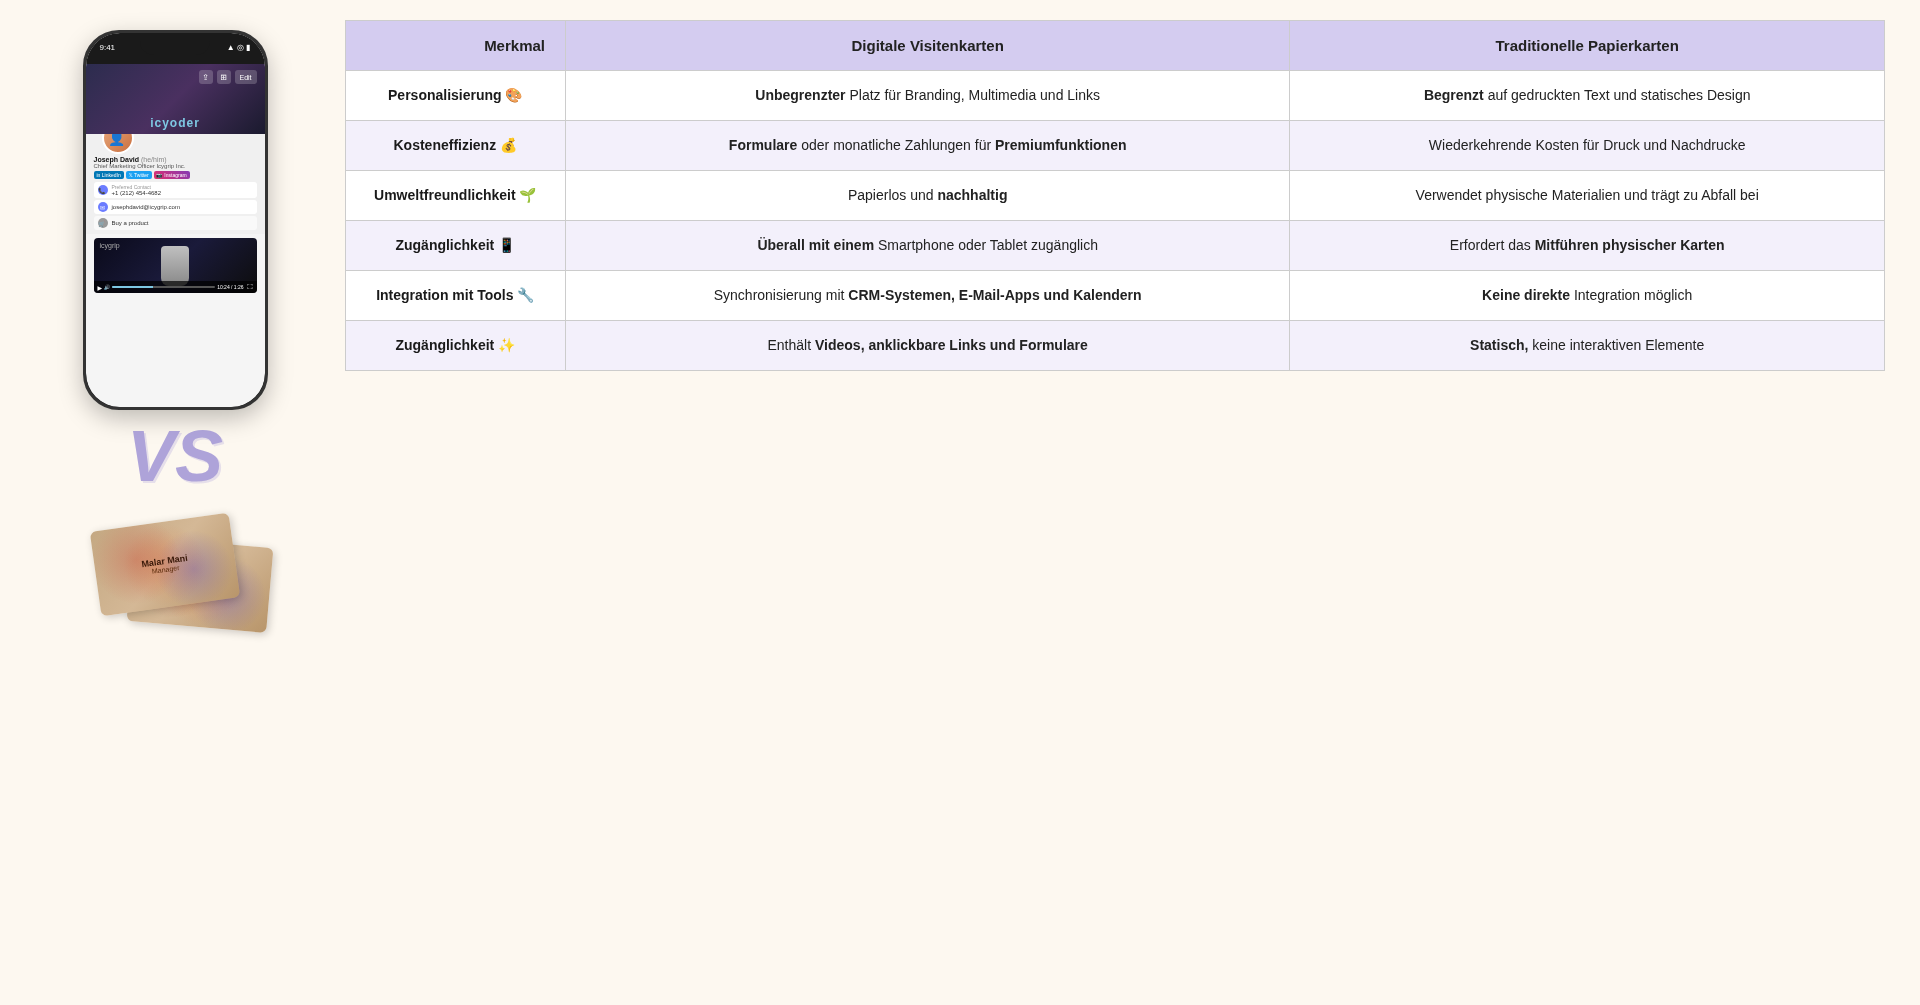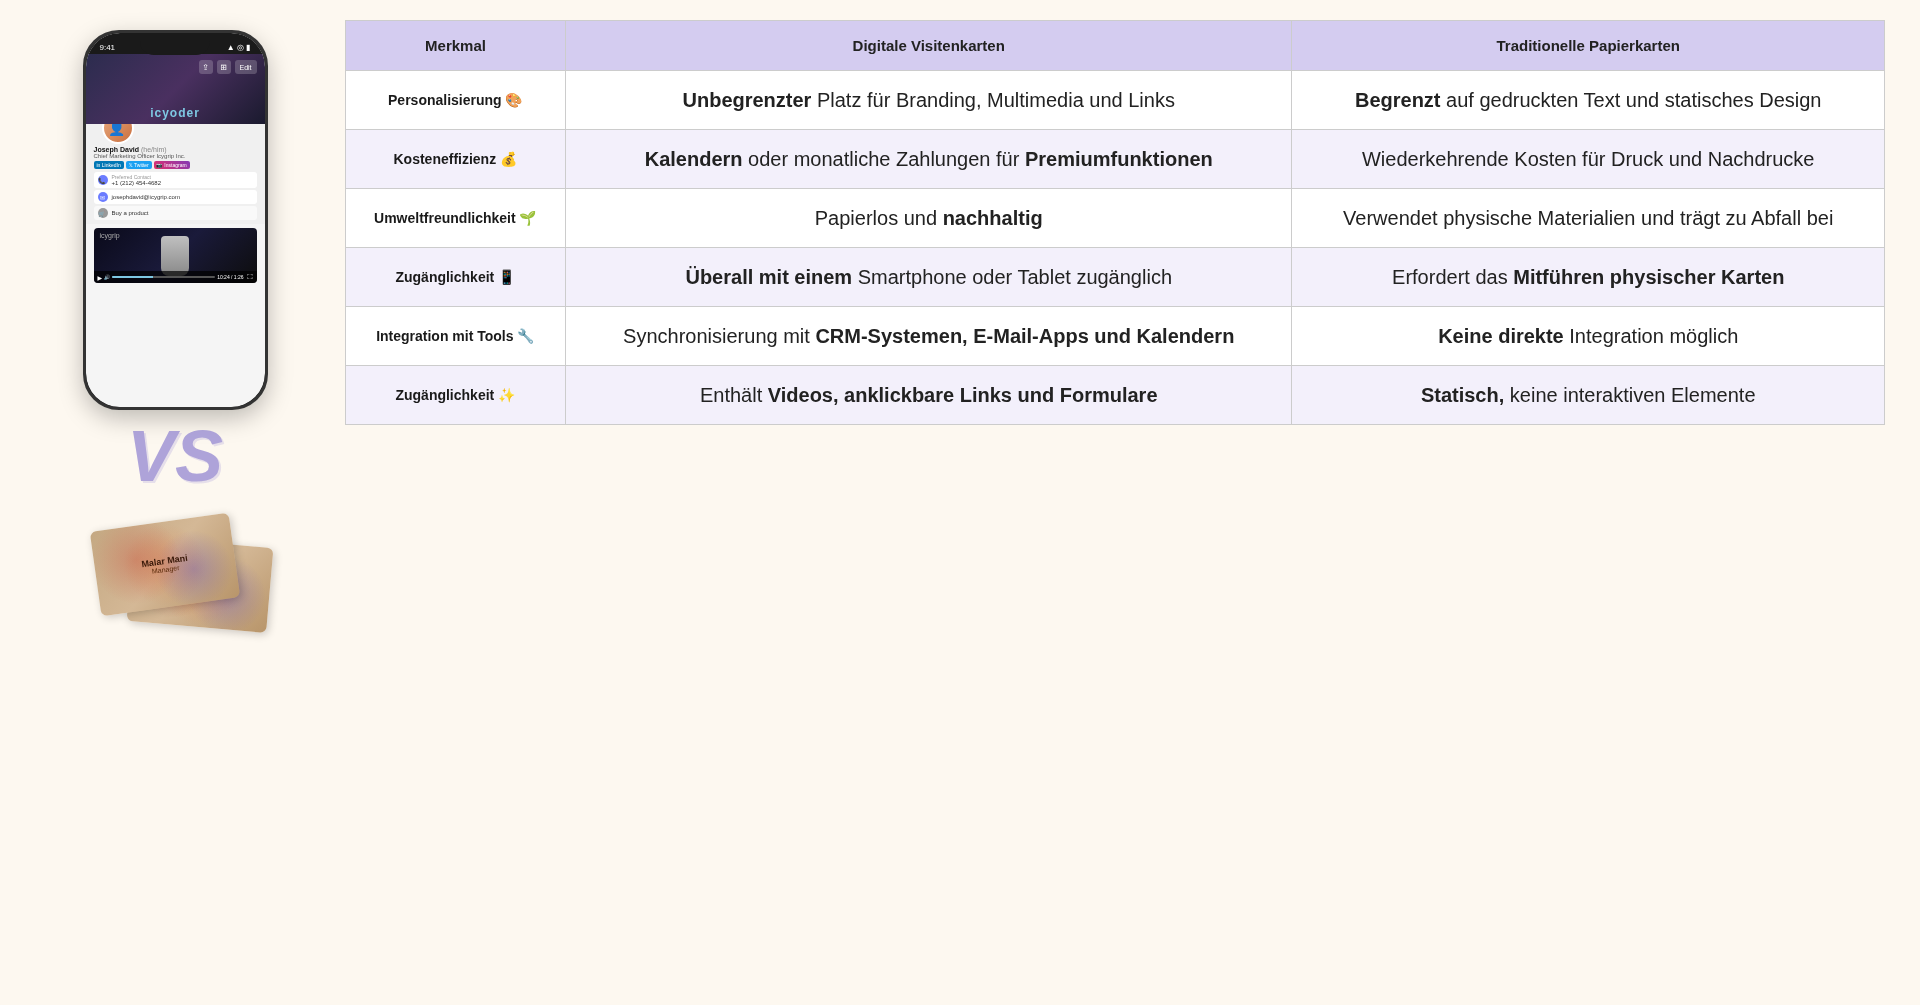--- a/index.html
+++ b/index.html
@@ -51,21 +51,21 @@
       background: #f5f5f5;
       border-radius: 34px;
       overflow: hidden;
     }
     .phone-status-bar {
       background: #1a1a1a;
       color: white;
       font-size: 8px;
       display: flex;
       justify-content: space-between;
-      padding: 6px 14px 2px;
+      padding: 6px 14px 12px;
       padding-top: 10px;
     }
     .phone-header-img {
       width: 100%;
       height: 70px;
       background: linear-gradient(135deg, #2c2c4e 0%, #4a3060 50%, #1a1a2e 100%);
       position: relative;
       display: flex;
       align-items: flex-end;
       justify-content: center;
@@ -289,33 +289,33 @@
     thead th {
       padding: 16px 20px;
       font-size: 15px;
       font-weight: 700;
       color: #222;
       border: 1.5px solid #ccc;
     }
 
     thead th:first-child {
       width: 220px;
-      text-align: center;
+      text-align: right;
     }
 
     tbody tr:nth-child(even) {
       background: #f3f0fb;
     }
     tbody tr:nth-child(odd) {
       background: white;
     }
 
     tbody td {
       padding: 14px 22px;
-      font-size: 20px;
+      font-size: 14px;
       color: #222;
       border: 1.5px solid #ccc;
       vertical-align: middle;
       line-height: 1.5;
     }
 
     tbody td:first-child {
       font-weight: 700;
       color: #1a1a1a;
       text-align: center;
@@ -415,21 +415,21 @@
       </tr>
     </thead>
     <tbody id="table-body">
     <tr>
           <td>Personalisierung 🎨</td>
           <td><b>Unbegrenzter</b> Platz für Branding, Multimedia und Links</td>
           <td><b>Begrenzt</b> auf gedruckten Text und statisches Design</td>
         </tr>
         <tr>
           <td>Kosteneffizienz 💰</td>
-          <td><b>Kalendern</b> oder monatliche Zahlungen für <b>Premiumfunktionen</b></td>
+          <td><b>Formulare</b> oder monatliche Zahlungen für <b>Premiumfunktionen</b></td>
           <td>Wiederkehrende Kosten für Druck und Nachdrucke</td>
         </tr>
         <tr>
           <td>Umweltfreundlichkeit 🌱</td>
           <td>Papierlos und <b>nachhaltig</b></td>
           <td>Verwendet physische Materialien und trägt zu Abfall bei</td>
         </tr>
         <tr>
           <td>Zugänglichkeit 📱</td>
           <td><b>Überall mit einem</b> Smartphone oder Tablet zugänglich</td>

